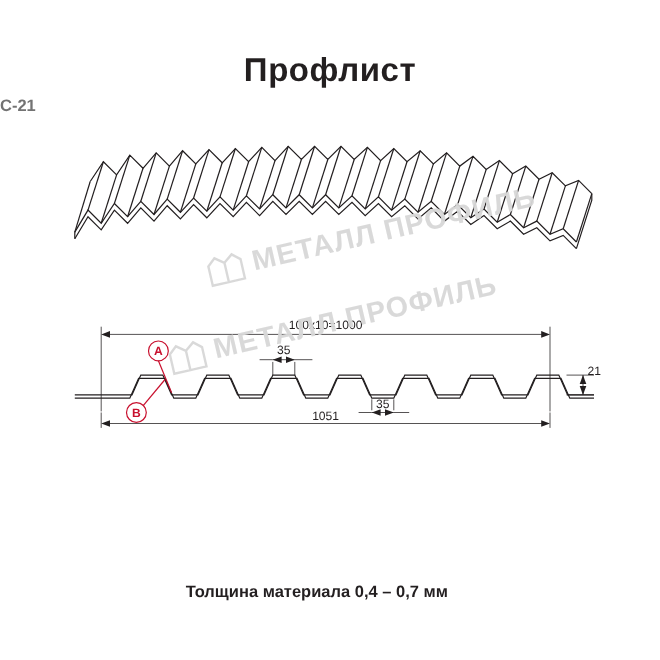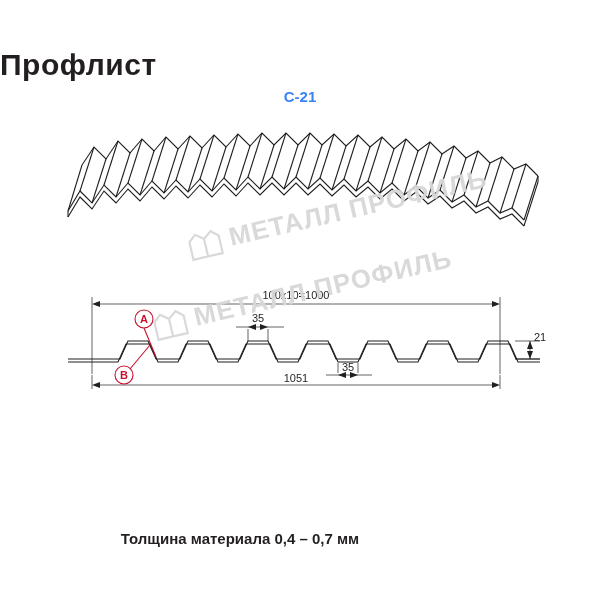--- a/index.html
+++ b/index.html
@@ -18,45 +18,46 @@
   .page {
     position: relative;
     width: 600px;
     height: 600px;
   }
   .title {
     position: absolute;
     top: 48px;
     left: 0;
     width: 600px;
-    text-align: left;
+    text-align: center;
     font-size: 30px;
     font-weight: bold;
     letter-spacing: 0.5px;
     color: #231f20;
   }
   .subtitle {
     position: absolute;
     top: 88px;
     left: 0;
     width: 600px;
-    text-align: center;
+    text-align: left;
     font-size: 15px;
     font-weight: bold;
-    color: #3b82f6;
+    color: #737373;
   }
   .footnote {
     position: absolute;
     top: 530px;
     left: 0;
     width: 480px;
     text-align: center;
     font-size: 15px;
     font-weight: bold;
     color: #231f20;
+    padding-left: 48px;
   }
   .iso-wrap {
     position: absolute;
     top: 125px;
     left: 60px;
     width: 490px;
     height: 125px;
   }
   .profile-wrap {
     position: absolute;

